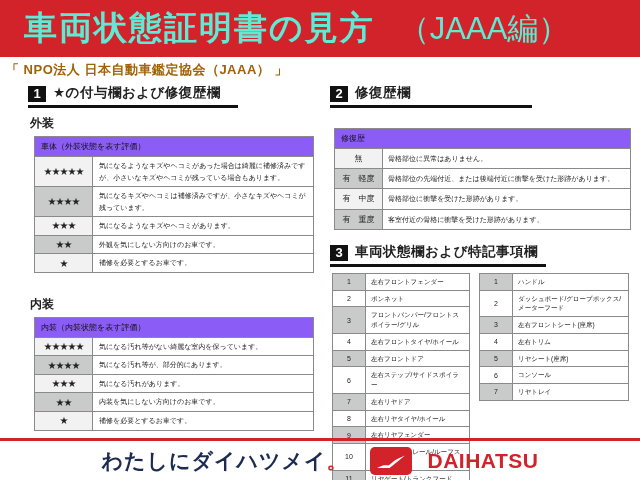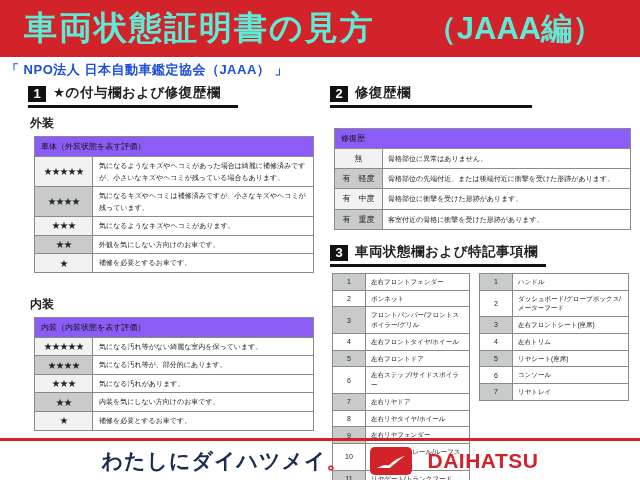--- a/index.html
+++ b/index.html
@@ -7,22 +7,22 @@
   .page {
     position:relative; width:640px; height:480px; background:#ffffff;
     font-family:"Liberation Sans","DejaVu Sans",sans-serif; overflow:hidden; color:#222;
   }
   
   .topbar {
     position:absolute; top:0; left:0; width:640px; height:57px;
     background:#d2232a; display:flex; align-items:center; color:#5eead4;
   }
   .topbar .title { font-size:33px; font-weight:bold; letter-spacing:2px; margin-left:24px; white-space:nowrap; }
-  .topbar .edition { font-size:31px; font-weight:bold; margin-left:51px; white-space:nowrap; }
-  .subtitle { position:absolute; top:61px; left:6px; font-size:13px; font-weight:bold; color:#1d4ed8; letter-spacing:0.5px; }
+  .topbar .edition { font-size:31px; font-weight:normal; margin-left:24px; white-space:nowrap; }
+  .subtitle { position:absolute; top:61px; left:6px; font-size:13px; font-weight:bold; color:#a16207; letter-spacing:0.5px; }
 
   
   .sec-head { display:flex; align-items:flex-end; border-bottom:3px solid #111; padding-bottom:3px; }
   .sec-num {
     background:#111; color:#fff; font-weight:bold; font-size:13px;
     width:18px; height:16px; line-height:16px; text-align:center; flex:0 0 18px;
   }
   .sec-title { font-weight:bold; font-size:13.5px; margin-left:7px; letter-spacing:0.5px; white-space:nowrap; }
 
   

